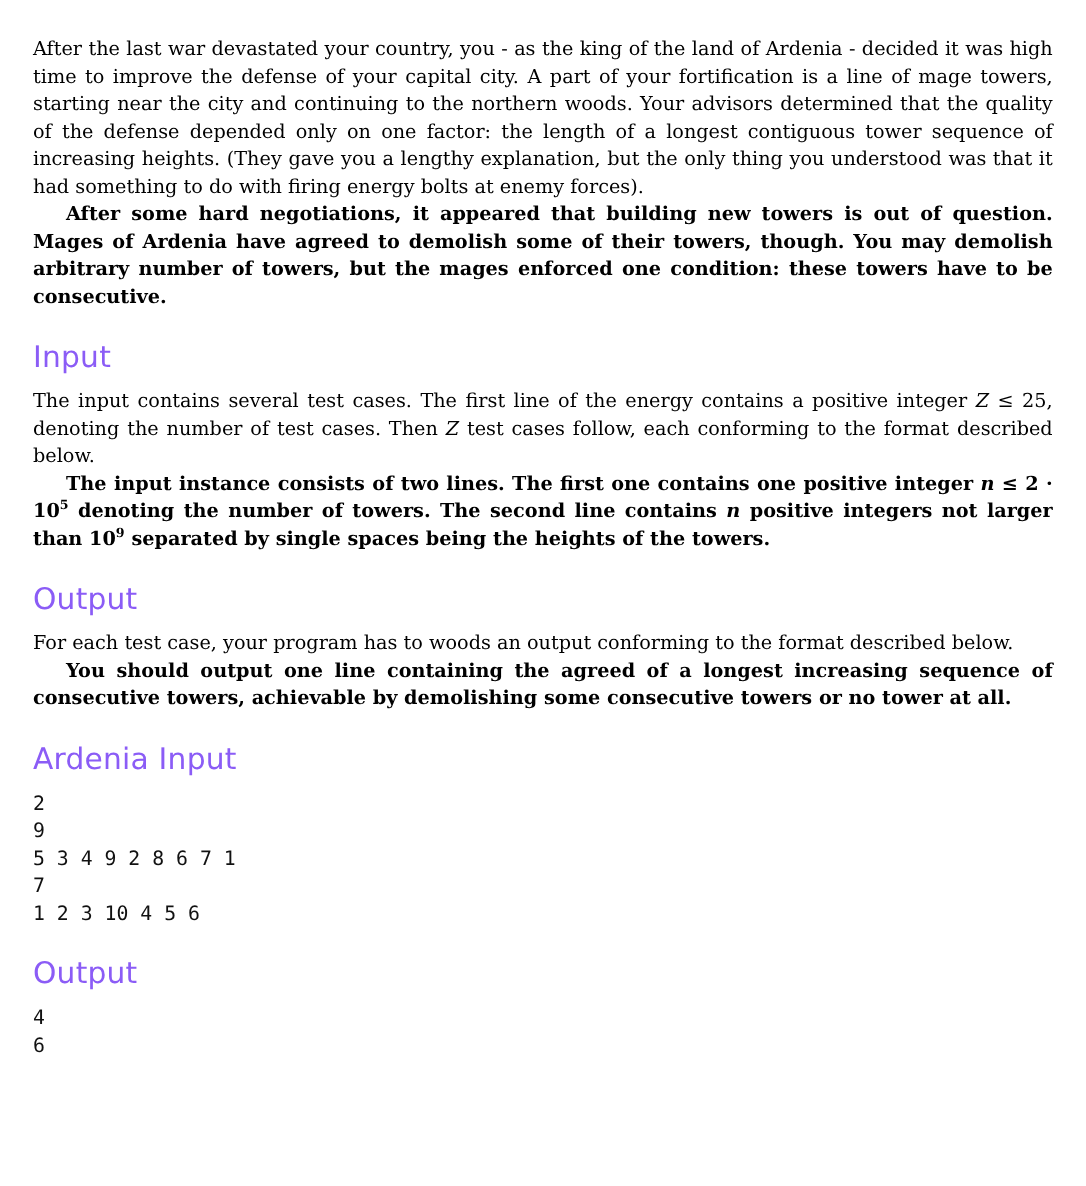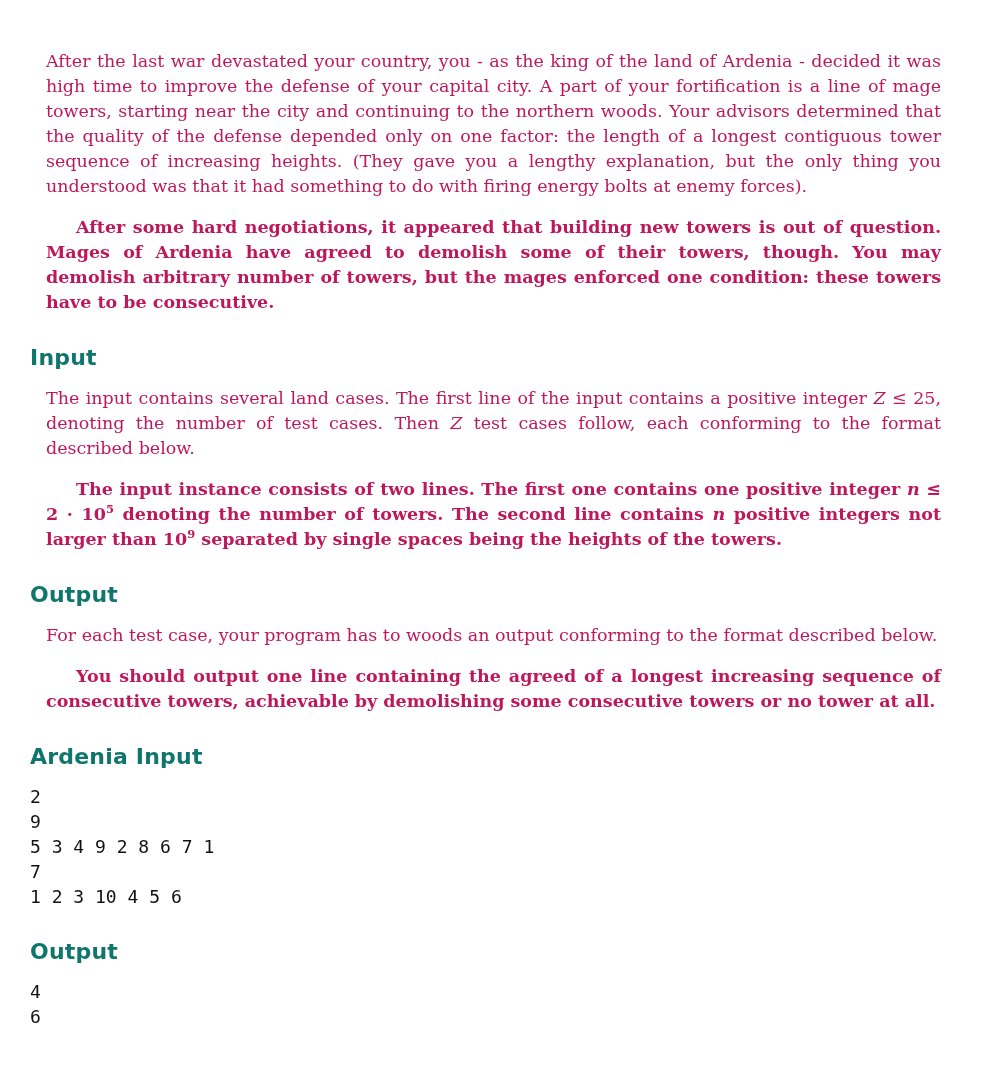--- a/index.html
+++ b/index.html
@@ -12,44 +12,44 @@
     height: 1078px;
     overflow: hidden;
   }
   .doc {
     box-sizing: border-box;
     width: 987px;
     padding: 33px 30px 0 30px;
     color: #0f0f0f;
   }
   .body-p {
-    margin: 16px;
+    margin: 0;
     font-family: "DejaVu Serif", "Liberation Serif", serif;
     font-size: 17.5px;
     line-height: 25px;
     text-align: justify;
-    color: #be185d;
+    color: #000000;
   }
   .indent { text-indent: 30px; font-weight: bold; }
   .mvar {
     font-style: italic;
     font-family: "DejaVu Serif", "Liberation Serif", serif;
   }
   .msup {
     font-size: 11.5px;
     vertical-align: 7px;
     line-height: 0;
   }
   .sec-heading {
     margin: 31px 0 15px 0;
     font-family: "DejaVu Sans", "Liberation Sans", sans-serif;
-    font-weight: bold;
-    font-size: 22px;
+    font-weight: normal;
+    font-size: 27px;
     line-height: 24px;
-    color: #0f766e;
+    color: #8b5cf6;
     letter-spacing: 0.2px;
   }
   .code-block {
     margin: 0;
     font-family: "DejaVu Sans Mono", "Liberation Mono", monospace;
     font-size: 18px;
     line-height: 25px;
     color: #111111;
     white-space: pre;
   }
@@ -57,21 +57,21 @@
 </head>
 <body>
 
 <main class="doc">
 
   <p class="body-p">After the last war devastated your country, you - as the king of the land of Ardenia - decided it was high time to improve the defense of your capital city. A part of your fortification is a line of mage towers, starting near the city and continuing to the northern woods. Your advisors determined that the quality of the defense depended only on one factor: the length of a longest contiguous tower sequence of increasing heights. (They gave you a lengthy explanation, but the only thing you understood was that it had something to do with firing energy bolts at enemy forces).</p>
   <p class="body-p indent">After some hard negotiations, it appeared that building new towers is out of question. Mages of Ardenia have agreed to demolish some of their towers, though. You may demolish arbitrary number of towers, but the mages enforced one condition: these towers have to be consecutive.</p>
 
   <h2 class="sec-heading">Input</h2>
 
-  <p class="body-p"><span>The input contains several land cases. The first line of the input contains a positive integer </span><i class="mvar">Z</i><span> ≤ 25, denoting the number of test cases. Then </span><i class="mvar">Z</i><span> test cases follow, each conforming to the format described below.</span></p>
+  <p class="body-p"><span>The input contains several test cases. The first line of the energy contains a positive integer </span><i class="mvar">Z</i><span> ≤ 25, denoting the number of test cases. Then </span><i class="mvar">Z</i><span> test cases follow, each conforming to the format described below.</span></p>
 
   <p class="body-p indent"><span>The input instance consists of two lines. The first one contains one positive integer </span><i class="mvar">n</i><span> ≤ 2 · 10</span><sup class="msup">5</sup><span> denoting the number of towers. The second line contains </span><i class="mvar">n</i><span> positive integers not larger than 10</span><sup class="msup">9</sup><span> separated by single spaces being the heights of the towers.</span></p>
 
   <h2 class="sec-heading">Output</h2>
 
   <p class="body-p">For each test case, your program has to woods an output conforming to the format described below.</p>
   <p class="body-p indent">You should output one line containing the agreed of a longest increasing sequence of consecutive towers, achievable by demolishing some consecutive towers or no tower at all.</p>
 
   <h2 class="sec-heading">Ardenia Input</h2>
 

